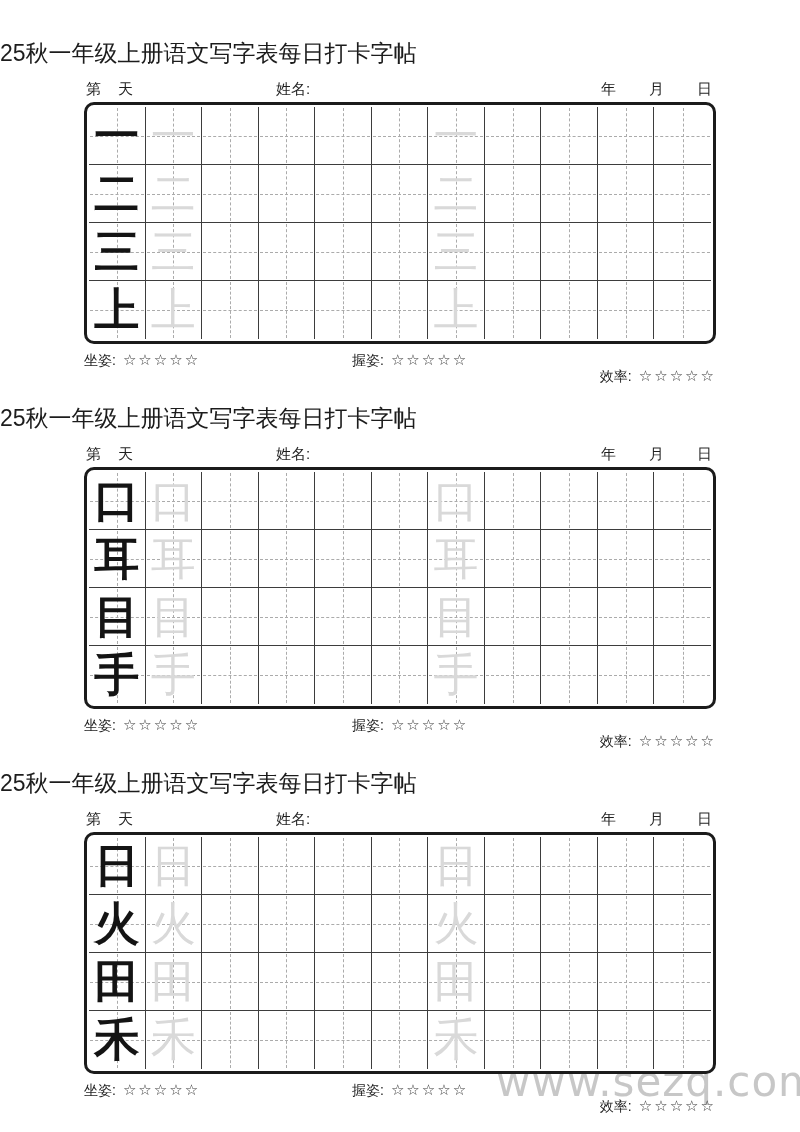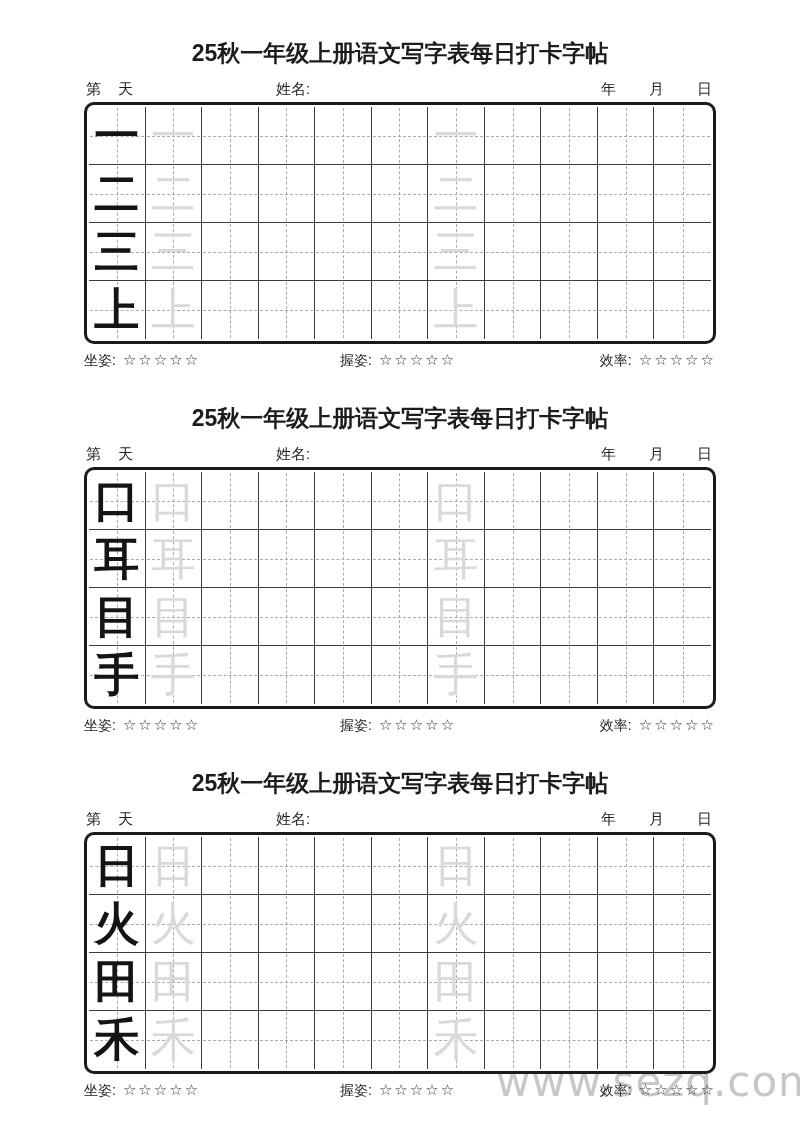--- a/index.html
+++ b/index.html
@@ -3,22 +3,22 @@
 <meta charset="utf-8">
 <style>
   html,body{margin:0;padding:0;background:#ffffff;}
   .page{position:relative;width:800px;height:1132px;background:#fff;overflow:hidden;
         font-family:"Liberation Sans","DejaVu Sans",sans-serif;color:#1a1a1a;}
   .watermark{position:absolute;left:496px;top:1058px;z-index:0;
              font-size:42px;line-height:48px;letter-spacing:1px;
              color:rgba(165,165,165,0.62);font-family:"DejaVu Sans",sans-serif;}
   #sections{position:absolute;inset:0;z-index:1;}
   .sheet{position:absolute;left:0;width:800px;height:335px;}
-  .title{position:absolute;top:0;left:0;right:0;margin:0;text-align:center;
-         font-size:23px;line-height:30px;font-weight:700;color:#1c1c1c;}
+  .title{position:absolute;top:0;left:0;right:0;margin:0;
+         font-size:23px;line-height:30px;font-weight:400;color:#1c1c1c;}
   .meta{position:absolute;top:41px;left:84px;width:628px;height:20px;
         font-size:15px;line-height:20px;color:#1f1f1f;}
   .m-di{position:absolute;left:2px;}
   .m-tian{position:absolute;left:34px;}
   .m-name{position:absolute;left:192px;}
   .m-date{position:absolute;right:0;top:0;display:flex;gap:33px;}
   .table{position:absolute;top:64px;left:84px;width:632px;box-sizing:border-box;
          border:3px solid #1b1b1b;border-radius:10px;padding:2px;background:transparent;}
   .grid{display:grid;}
   .cell{position:relative;height:58px;display:flex;align-items:center;justify-content:center;
@@ -30,22 +30,22 @@
   .cell::after{content:"";position:absolute;top:50%;left:1px;right:1px;
                border-top:1px dashed #ababab;z-index:1;}
   .glyph{position:relative;z-index:2;font-family:"DejaVu Serif","Liberation Serif",serif;
          font-size:45px;line-height:58px;font-weight:600;}
   .glyph.model{color:#141414;}
   .glyph.trace{color:#d9d9d9;font-weight:400;}
   .score{position:absolute;top:312px;left:84px;width:632px;height:20px;
          font-size:14px;line-height:20px;color:#232323;}
   .s-group{position:absolute;top:0;display:flex;gap:7px;align-items:flex-end;white-space:nowrap;}
   .s-group.g0{left:0;}
-  .s-group.g1{left:256px;}
-  .s-group.g2{right:0;}
+  .s-group.g1{left:268px;}
+  .s-group.g2{right:0;margin-top:16px;}
   .stars{letter-spacing:2px;font-size:15px;color:#3a3a3a;}
 </style>
 </head>
 <body>
 
 <div class="page">
   <div class="watermark">www.sezq.com</div>
   <div id="sections">
   <section class="sheet" style="top: 38px;">
     <h1 class="title">25秋一年级上册语文写字表每日打卡字帖</h1>

